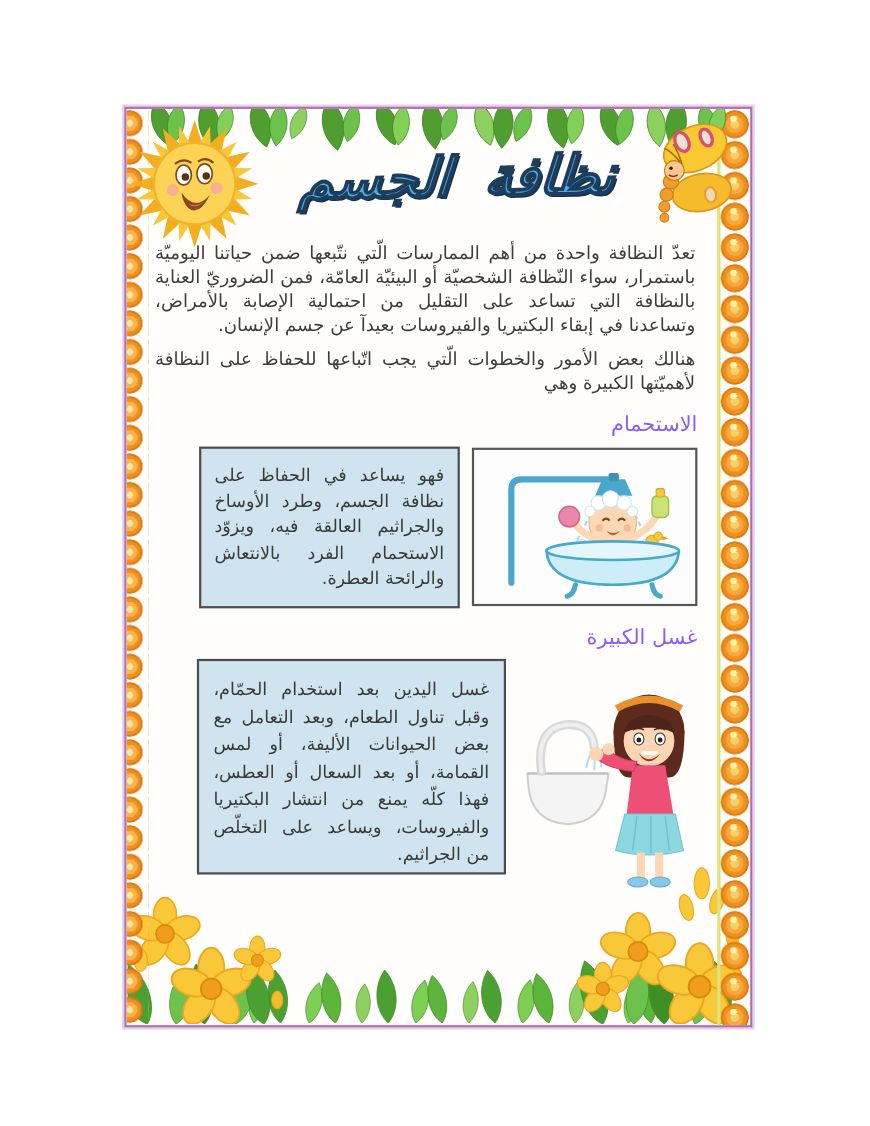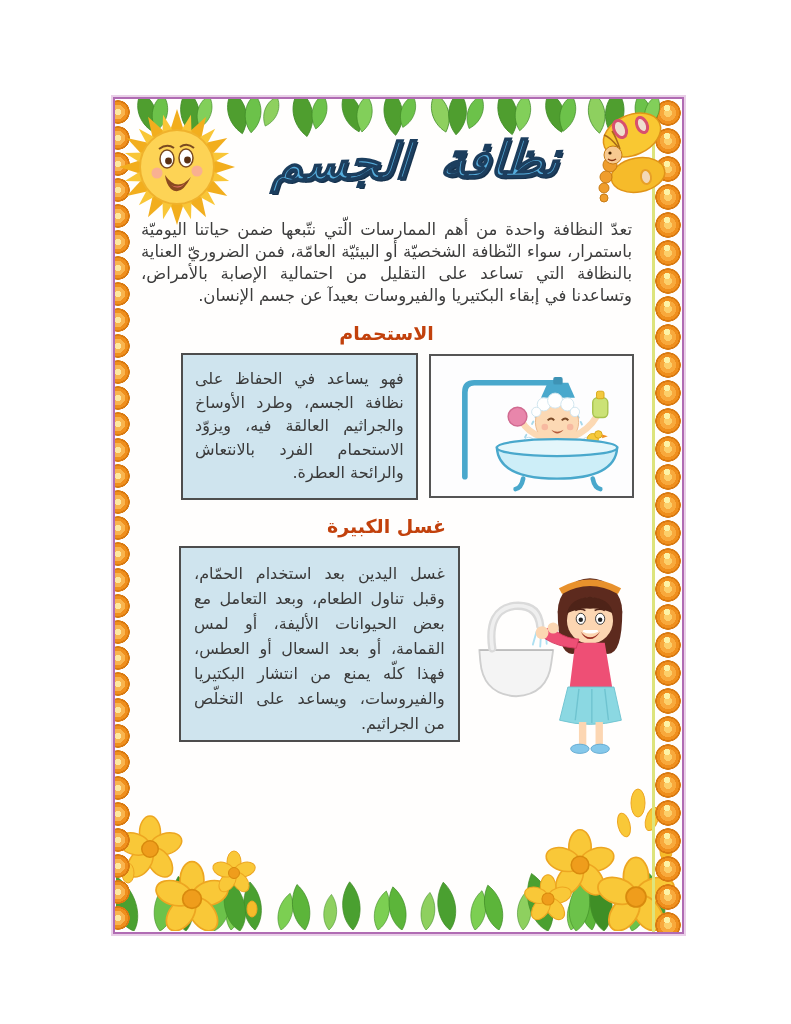--- a/index.html
+++ b/index.html
@@ -22,21 +22,21 @@
   .butterfly{position:absolute;right:0px;top:4px;width:102px;height:116px;z-index:6;}
   .title{position:absolute;left:105px;right:70px;top:30px;z-index:5;text-align:center;
          direction:rtl;font-weight:bold;font-style:italic;font-size:49px;line-height:1.35;
          color:#55acdc;letter-spacing:3px;word-spacing:14px;
          -webkit-text-stroke:2px #1c3e5e;text-shadow:2px 2px 0 #16324d;
          transform:skewX(-5deg) rotate(-1deg);}
   
   .content{position:absolute;left:24px;right:48px;top:116px;z-index:5;direction:rtl;color:#3d3d3d;}
   .para{margin:4px 2px 0 2px;font-size:16.5px;line-height:22px;text-align:justify;text-align-last:right;}
   .para.second{margin-top:9px;}
-  .sec-head{margin:15px 0 9px 0;text-align:center;font-size:19px;font-weight:bold;color:#c2410c;direction:rtl;}
+  .sec-head{margin:15px 0 9px 0;text-align:right;font-size:19px;font-weight:normal;color:#8b5cf6;direction:rtl;}
   .row{display:flex;direction:ltr;align-items:flex-start;}
   .row1{margin-top:2px;padding-left:42px;gap:11px;justify-content:flex-end;}
   .row2{margin-top:0;padding-left:40px;gap:12px;}
   .textbox{background:#cfe4ee;border:2px solid #4d4d4d;direction:rtl;text-align:justify;
            text-align-last:right;color:#3a3a3a;}
   .box1{width:222px;padding:12px 12px 10px 12px;font-size:16px;line-height:23.5px;height:121px;}
   .box2{width:272px;padding:13px 13px 11px 13px;font-size:16px;line-height:25px;height:168px;}
   .illus-frame{border:2px solid #555;background:#fdfdfe;}
   .tub-frame{width:214px;height:140px;margin-top:1px;}
   .girl-wrap{width:176px;height:228px;margin-top:-8px;}
@@ -149,20 +149,21 @@
         <circle cx="30" cy="50" r="1.6" fill="#442200"></circle>
         <path d="M28 56 Q32 59 36 56" fill="none" stroke="#883311" stroke-width="1.4"></path>
         <path d="M38 44 Q30 34 24 32 M40 46 Q36 34 32 28" fill="none" stroke="#a86a18" stroke-width="1.5"></path>
       </g>
     </svg>
 
     <div class="title">نظافة الجسم</div>
 
     <div class="content">
       <p class="para">تعدّ النظافة واحدة من أهم الممارسات الّتي نتّبعها ضمن حياتنا اليوميّة باستمرار، سواء النّظافة الشخصيّة أو البيئيّة العامّة، فمن الضروريّ العناية بالنظافة التي تساعد على التقليل من احتمالية الإصابة بالأمراض، وتساعدنا في إبقاء البكتيريا والفيروسات بعيدآ عن جسم الإنسان.</p>
+      <p class="para second">هنالك بعض الأمور والخطوات الّتي يجب اتّباعها للحفاظ على النظافة لأهميّتها الكبيرة وهي</p>
 
       <div class="sec-head">الاستحمام</div>
 
       <div class="row row1">
         <div class="textbox box1">فهو يساعد في الحفاظ على نظافة الجسم، وطرد الأوساخ والجراثيم العالقة فيه، ويزوّد الاستحمام الفرد بالانتعاش والرائحة العطرة.</div>
 
         <svg class="illus-frame tub-frame" viewBox="0 0 214 140">
           <path d="M36 124 L36 34 Q36 24 46 24 L134 24" fill="none" stroke="#49a8cc" stroke-width="6" stroke-linecap="round"></path>
           <polygon points="124,24 146,24 153,40 117,40" fill="#49a8cc"></polygon>
           <rect x="130" y="18" width="10" height="8" rx="2" fill="#3e93b5"></rect>

